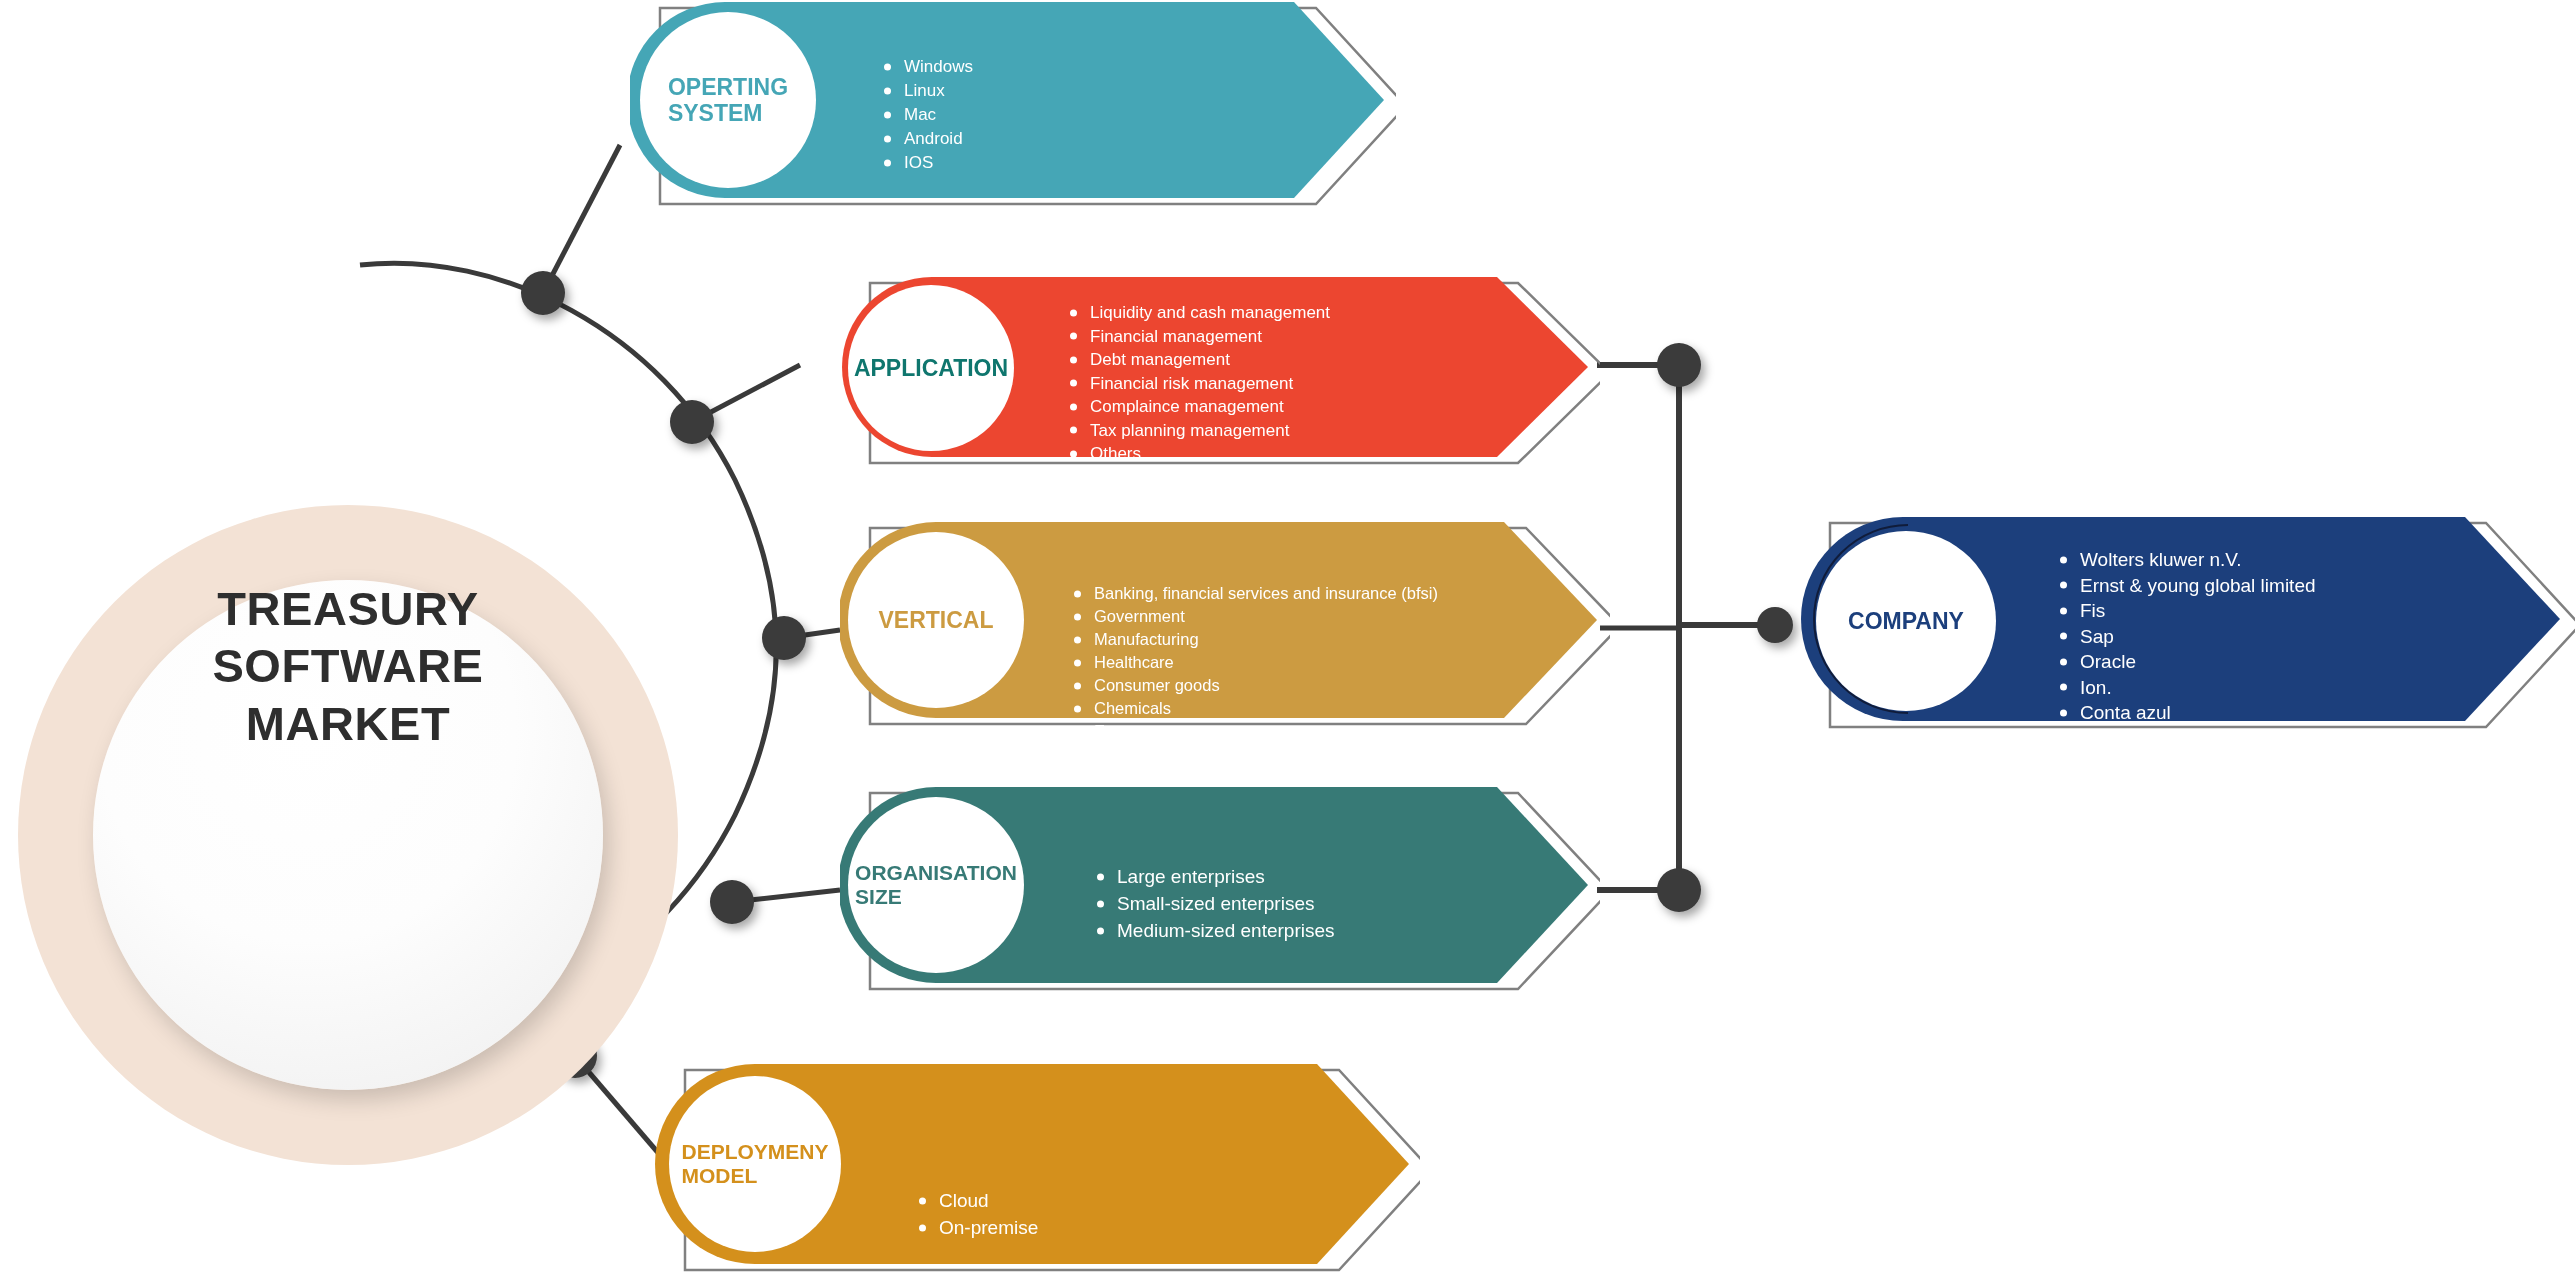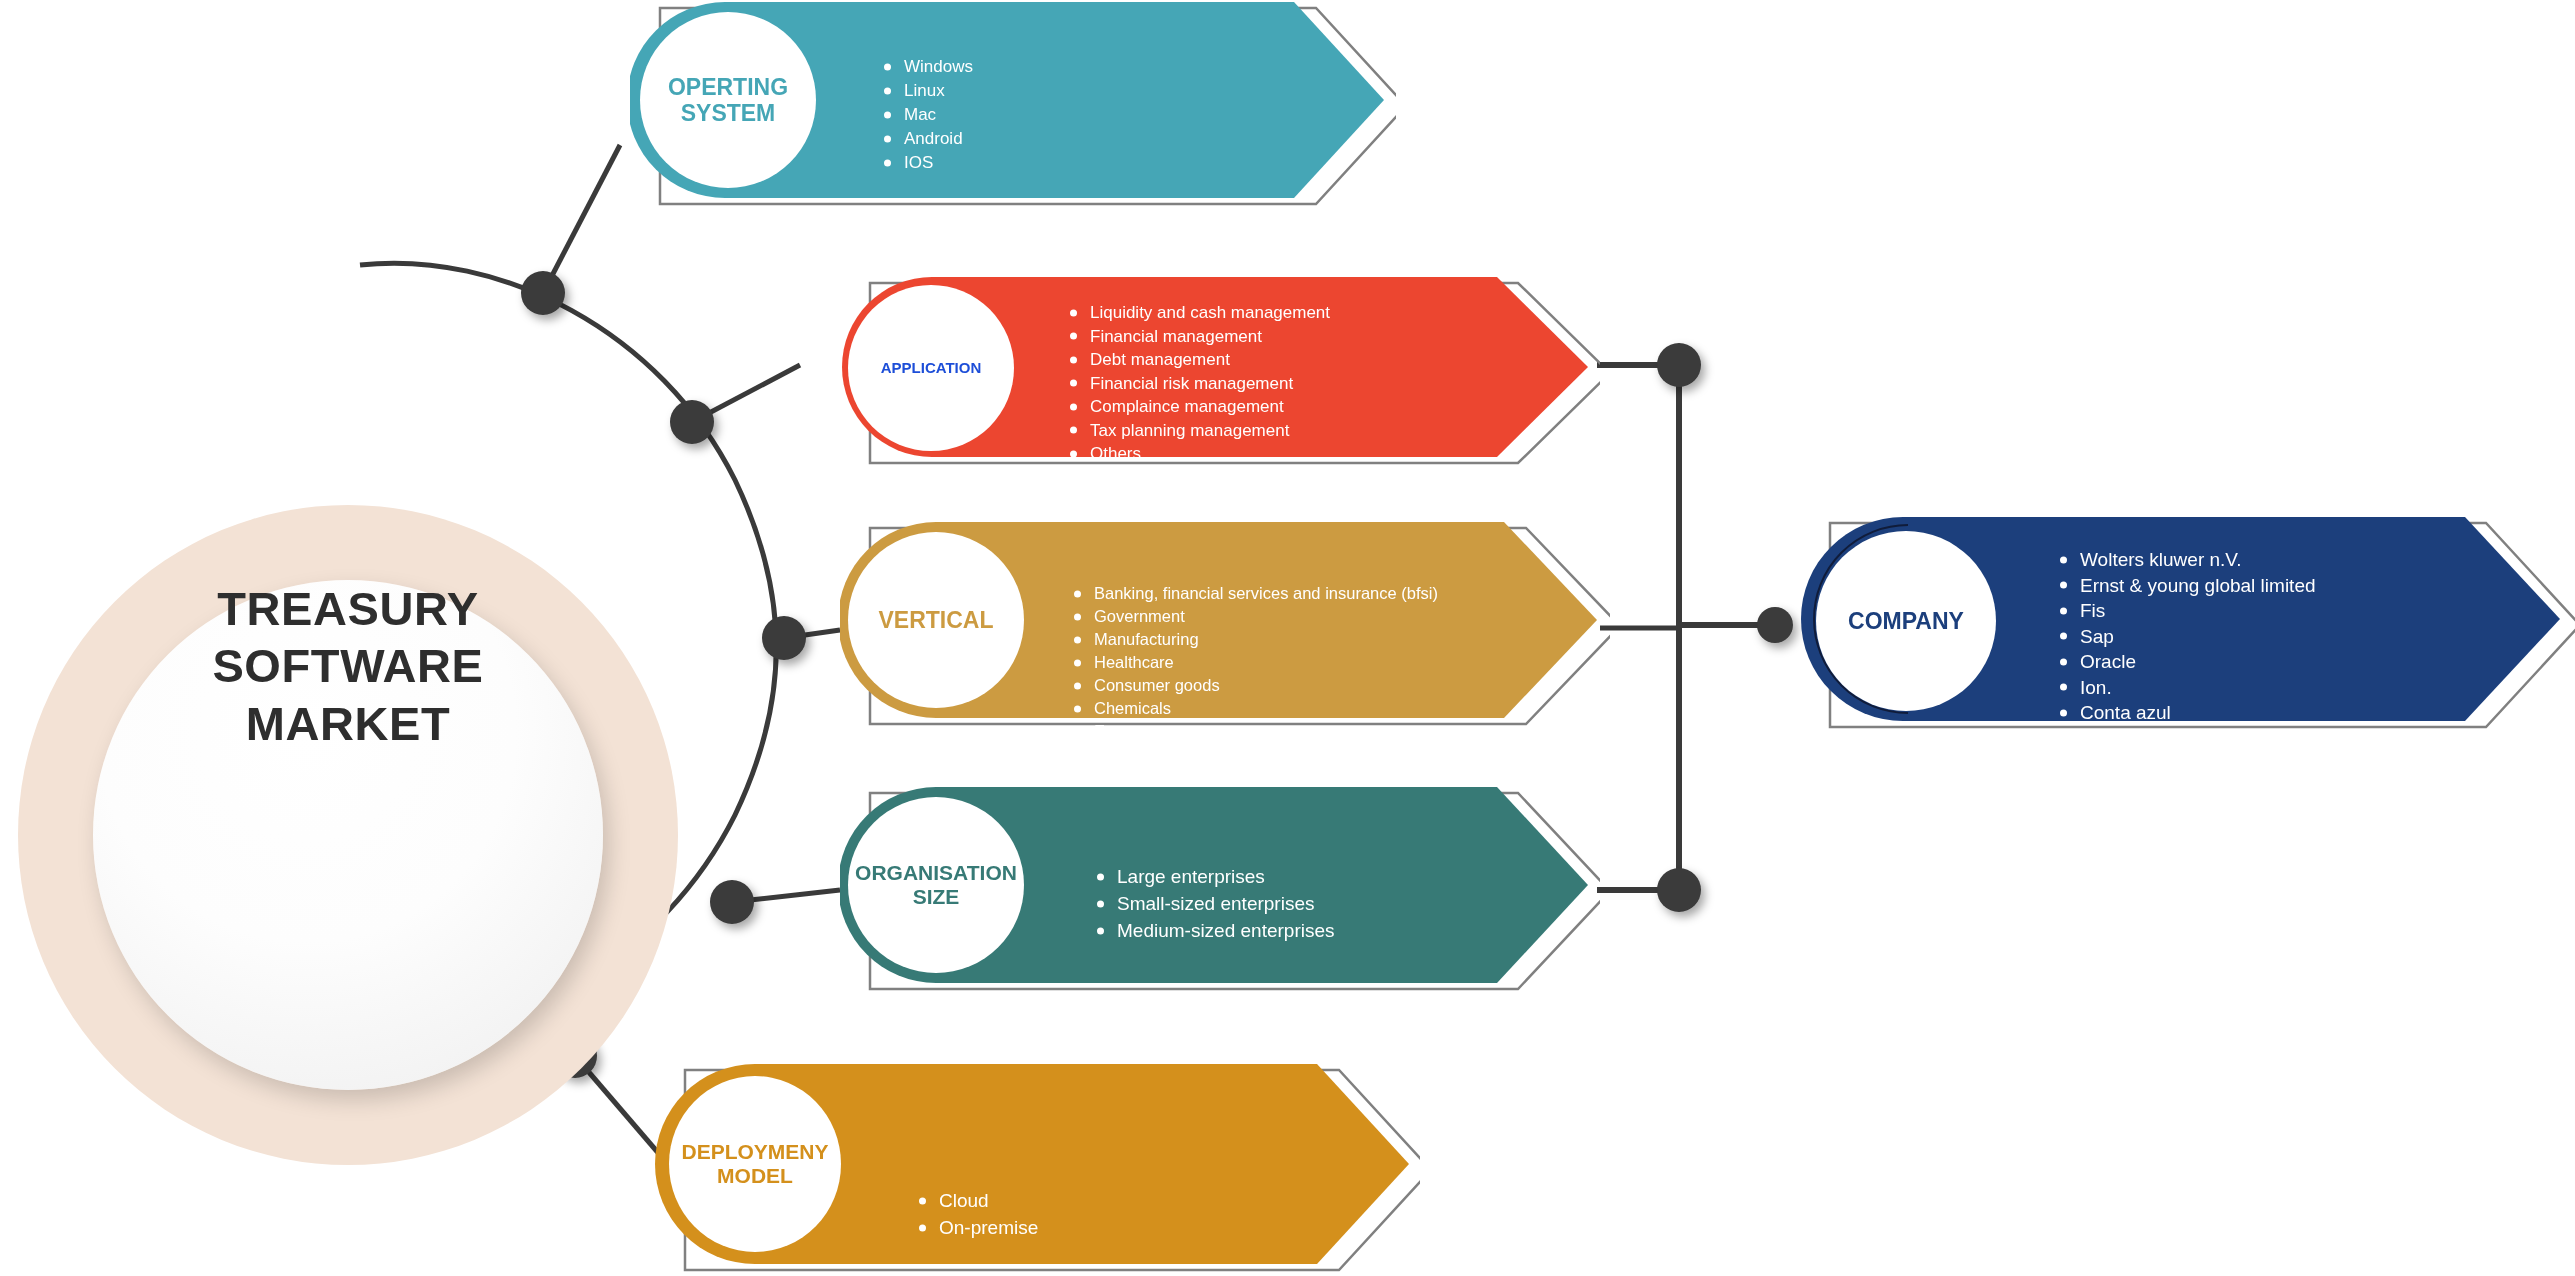--- a/index.html
+++ b/index.html
@@ -30,21 +30,21 @@
   #wires{position:absolute;left:0;top:0;width:2575px;height:1276px;}
 
   
   .banner{position:absolute;}
   .banner .shadow-arrow,
   .banner .fill-arrow{
     position:absolute;left:0;top:0;width:100%;height:100%;
   }
   .banner .lbl-circle{
     position:absolute;border-radius:50%;background:#ffffff;
-    display:flex;align-items:center;justify-content:center;text-align:center;
+    display:flex;align-items:center;justify-content:center;text-align:left;
     font-weight:bold;line-height:1.15;
   }
   .banner ul{
     position:absolute;margin:0;padding:0;list-style:none;color:#ffffff;
   }
   .banner ul li{
     position:relative;padding-left:22px;white-space:nowrap;
   }
   .banner ul li:before{
     content:"";position:absolute;left:2px;top:50%;transform:translateY(-50%);
@@ -119,21 +119,21 @@
     </ul>
   </div>
 
   <div class="banner" style="left:840px;top:275px;width:760px;height:195px;">
     <svg class="shadow-arrow" viewBox="0 0 760 195" preserveAspectRatio="none">
       <path d="M 30 8 L 678 8 L 770 98 L 678 188 L 30 188 Z" fill="none" stroke="#808080" stroke-width="2.5"></path>
     </svg>
     <svg class="fill-arrow" viewBox="0 0 760 195" preserveAspectRatio="none">
       <path d="M 92 2 L 657 2 L 748 92 L 657 182 L 92 182 A 90 90 0 0 1 92 2 Z" fill="#ec4630"></path>
     </svg>
-    <div class="lbl-circle" style="left:8px;top:10px;width:166px;height:166px;color:#1d4ed8;font-size:15px;">
+    <div class="lbl-circle" style="left:8px;top:10px;width:166px;height:166px;color:#0f766e;font-size:23px;">
       <div>
         <div>APPLICATION</div>
       </div>
     </div>
     <ul style="left:228px;top:26px;font-size:17px;line-height:23.5px;">
       <li>Liquidity and cash management</li>
       <li>Financial management</li>
       <li>Debt management</li>
       <li>Financial risk management</li>
       <li>Complaince management</li>

